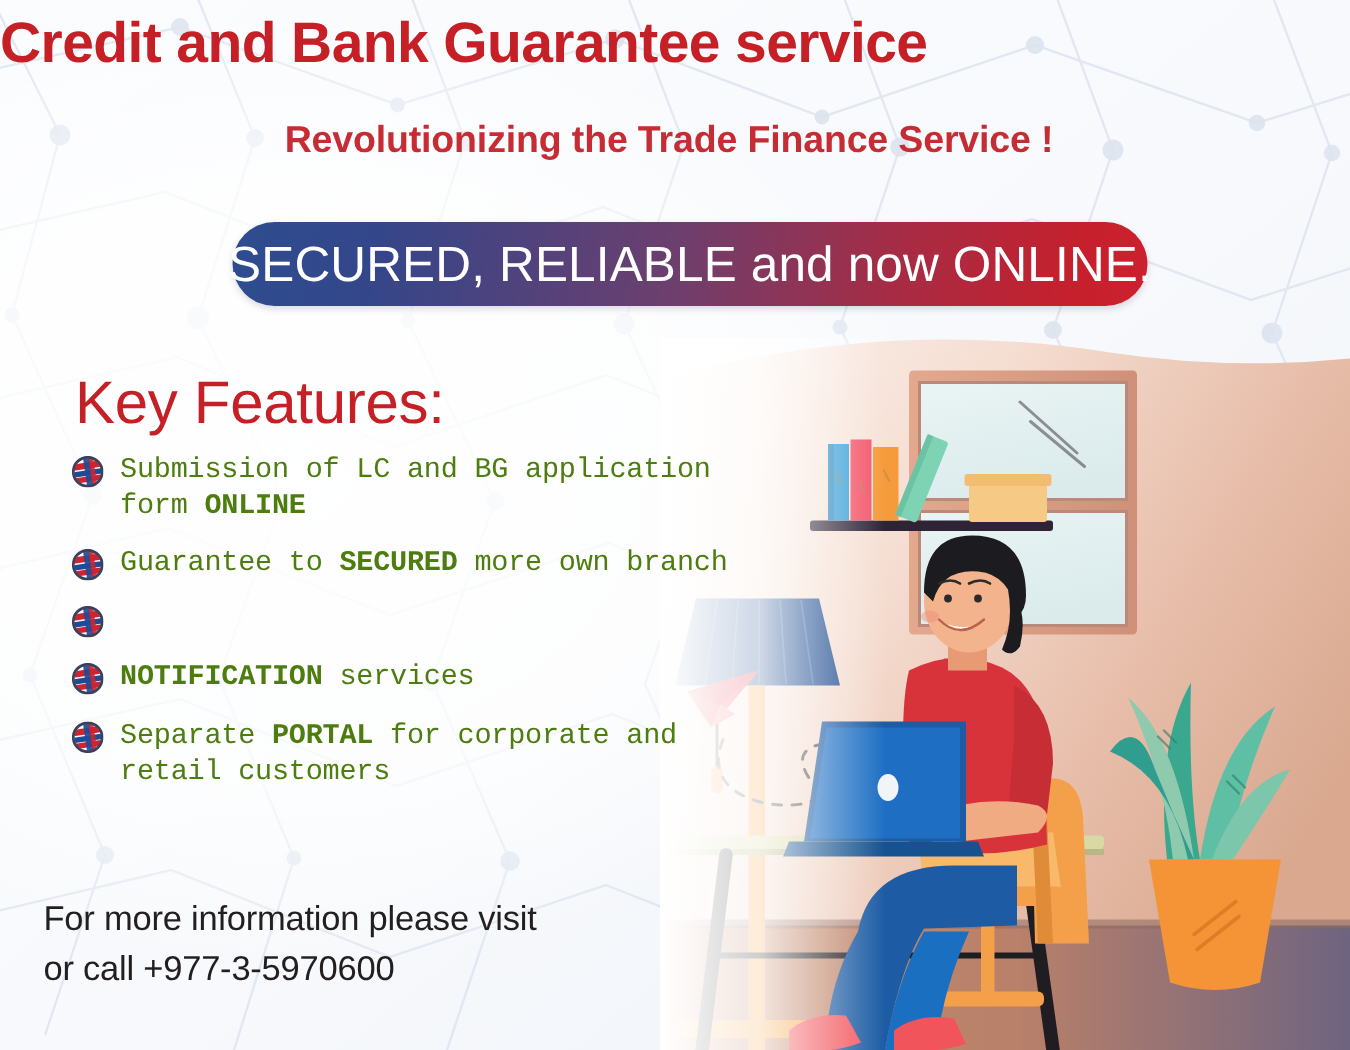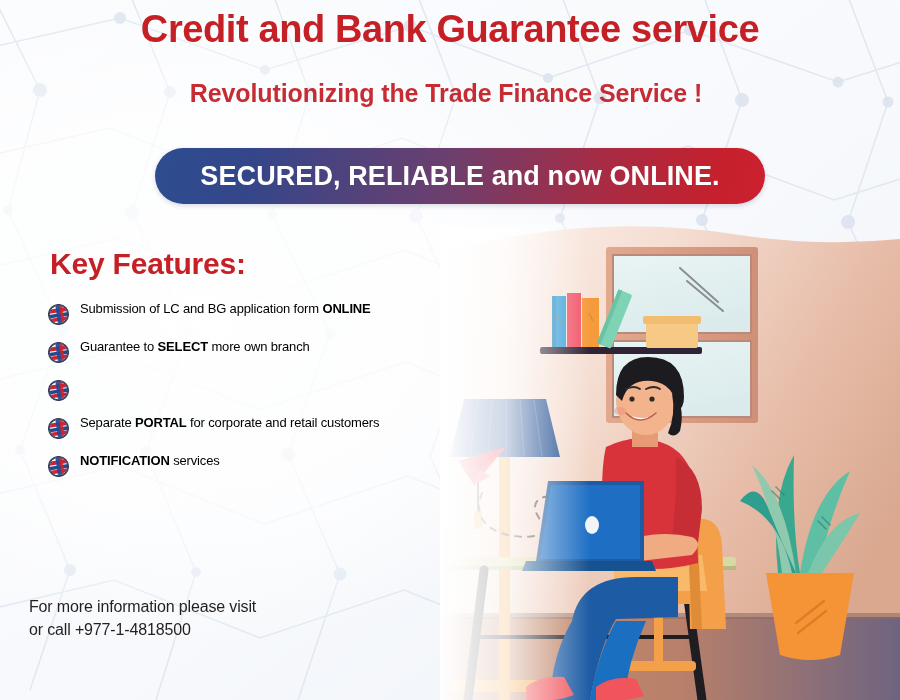--- a/index.html
+++ b/index.html
@@ -53,21 +53,21 @@
     position: absolute;
     inset: 0;
     z-index: 5;
   }
 
   .title {
     position: absolute;
     top: 8px;
     left: 0;
     width: 900px;
-    text-align: center;
+    text-align: left;
     font-size: 38px;
     font-weight: bold;
     color: #c62027;
     letter-spacing: -0.4px;
     white-space: nowrap;
   }
 
   .subtitle {
     position: absolute;
     top: 79px;
@@ -89,32 +89,32 @@
     height: 56px;
     border-radius: 28px;
     background: linear-gradient(100deg, #2d4d90 0%, #34468a 16%, #6c3f6e 48%, #a62c45 72%, #c6202c 92%, #cc2130 100%);
     display: flex;
     align-items: center;
     justify-content: center;
     box-shadow: 0 2px 5px rgba(40,40,80,0.16);
   }
   .pill-text {
     color: #ffffff;
-    font-size: 27px;
-    font-weight: bold;
+    font-size: 33px;
+    font-weight: normal;
     letter-spacing: 0.1px;
     white-space: nowrap;
   }
 
   .kf-heading {
     position: absolute;
     top: 247px;
     left: 50px;
-    font-size: 30px;
-    font-weight: bold;
+    font-size: 40px;
+    font-weight: normal;
     color: #c62027;
     letter-spacing: -0.2px;
   }
 
   .features {
     position: absolute;
     top: 301px;
     left: 48px;
     width: 470px;
   }
@@ -124,32 +124,33 @@
     margin-bottom: 14px;
   }
   .bullet-icon {
     flex: 0 0 auto;
     width: 21px;
     height: 21px;
     margin-top: 3px;
     margin-right: 11px;
   }
   .feature-text {
-    font-size: 13px;
+    font-size: 19px;
     line-height: 1.27;
-    color: #000000;
+    color: #4d7c0f;
     letter-spacing: -0.15px;
+    font-family: Liberation Mono, monospace;
   }
   .feature-text b { font-weight: bold; }
 
   .footer {
     position: absolute;
     top: 596px;
     left: 29px;
-    font-size: 16px;
+    font-size: 23px;
     line-height: 1.42;
     color: #231f20;
     letter-spacing: -0.15px;
   }
   .footer div { white-space: nowrap; }
 </style>
 </head>
 <body>
 
 <div id="poster">
@@ -427,21 +428,21 @@
               <path d="M-6 12 L46 4 L46 12 L-6 20 Z" fill="#d0232e"></path>
               <path d="M-6 22 L46 14 L46 21 L-6 29 Z" fill="#1f4b96"></path>
               <path d="M-6 30 L46 22 L46 29 L-6 37 Z" fill="#d0232e"></path>
               <path d="M13 -4 L22 -4 L29 44 L20 44 Z" fill="#1f4b96" opacity="0.92"></path>
               <path d="M20 -4 L26 -4 L33 44 L27 44 Z" fill="#d0232e" opacity="0.88"></path>
             </g>
             <circle cx="20" cy="20" r="17.6" fill="none" stroke="#3a3f5c" stroke-width="2"></circle>
           </svg>
         </span>
         <span class="feature-text">
-          <span>Guarantee to </span><b>SELECT</b><span> more own branch</span>
+          <span>Guarantee to </span><b>SECURED</b><span> more own branch</span>
         </span>
       </div>
 
       <div class="feature">
         <span class="bullet-icon">
           <svg viewBox="0 0 40 40" width="21" height="21">
             <circle cx="20" cy="20" r="19" fill="#ffffff" stroke="#3a3f5c" stroke-width="2.2"></circle>
             <clipPath id="c2">
                 <circle cx="20" cy="20" r="17"></circle>
               </clipPath>
@@ -455,63 +456,63 @@
             </g>
             <circle cx="20" cy="20" r="17.6" fill="none" stroke="#3a3f5c" stroke-width="2"></circle>
           </svg>
         </span>
       </div>
 
       <div class="feature">
         <span class="bullet-icon">
           <svg viewBox="0 0 40 40" width="21" height="21">
             <circle cx="20" cy="20" r="19" fill="#ffffff" stroke="#3a3f5c" stroke-width="2.2"></circle>
+            <clipPath id="c3">
+                <circle cx="20" cy="20" r="17"></circle>
+              </clipPath>
+            <g clip-path="url(#c3)">
+              <rect x="0" y="0" width="40" height="40" fill="#fbfcff"></rect>
+              <path d="M-6 12 L46 4 L46 12 L-6 20 Z" fill="#d0232e"></path>
+              <path d="M-6 22 L46 14 L46 21 L-6 29 Z" fill="#1f4b96"></path>
+              <path d="M-6 30 L46 22 L46 29 L-6 37 Z" fill="#d0232e"></path>
+              <path d="M13 -4 L22 -4 L29 44 L20 44 Z" fill="#1f4b96" opacity="0.92"></path>
+              <path d="M20 -4 L26 -4 L33 44 L27 44 Z" fill="#d0232e" opacity="0.88"></path>
+            </g>
+            <circle cx="20" cy="20" r="17.6" fill="none" stroke="#3a3f5c" stroke-width="2"></circle>
+          </svg>
+        </span>
+        <span class="feature-text">
+          <span></span><b>NOTIFICATION</b><span> services</span>
+        </span>
+      </div>
+
+      <div class="feature">
+        <span class="bullet-icon">
+          <svg viewBox="0 0 40 40" width="21" height="21">
+            <circle cx="20" cy="20" r="19" fill="#ffffff" stroke="#3a3f5c" stroke-width="2.2"></circle>
             <clipPath id="c4">
                 <circle cx="20" cy="20" r="17"></circle>
               </clipPath>
             <g clip-path="url(#c4)">
               <rect x="0" y="0" width="40" height="40" fill="#fbfcff"></rect>
               <path d="M-6 12 L46 4 L46 12 L-6 20 Z" fill="#d0232e"></path>
               <path d="M-6 22 L46 14 L46 21 L-6 29 Z" fill="#1f4b96"></path>
               <path d="M-6 30 L46 22 L46 29 L-6 37 Z" fill="#d0232e"></path>
               <path d="M13 -4 L22 -4 L29 44 L20 44 Z" fill="#1f4b96" opacity="0.92"></path>
               <path d="M20 -4 L26 -4 L33 44 L27 44 Z" fill="#d0232e" opacity="0.88"></path>
             </g>
             <circle cx="20" cy="20" r="17.6" fill="none" stroke="#3a3f5c" stroke-width="2"></circle>
           </svg>
         </span>
         <span class="feature-text">
           <span>Separate </span><b>PORTAL</b><span> for corporate and retail customers</span>
         </span>
       </div>
 
-      <div class="feature">
-        <span class="bullet-icon">
-          <svg viewBox="0 0 40 40" width="21" height="21">
-            <circle cx="20" cy="20" r="19" fill="#ffffff" stroke="#3a3f5c" stroke-width="2.2"></circle>
-            <clipPath id="c3">
-                <circle cx="20" cy="20" r="17"></circle>
-              </clipPath>
-            <g clip-path="url(#c3)">
-              <rect x="0" y="0" width="40" height="40" fill="#fbfcff"></rect>
-              <path d="M-6 12 L46 4 L46 12 L-6 20 Z" fill="#d0232e"></path>
-              <path d="M-6 22 L46 14 L46 21 L-6 29 Z" fill="#1f4b96"></path>
-              <path d="M-6 30 L46 22 L46 29 L-6 37 Z" fill="#d0232e"></path>
-              <path d="M13 -4 L22 -4 L29 44 L20 44 Z" fill="#1f4b96" opacity="0.92"></path>
-              <path d="M20 -4 L26 -4 L33 44 L27 44 Z" fill="#d0232e" opacity="0.88"></path>
-            </g>
-            <circle cx="20" cy="20" r="17.6" fill="none" stroke="#3a3f5c" stroke-width="2"></circle>
-          </svg>
-        </span>
-        <span class="feature-text">
-          <span></span><b>NOTIFICATION</b><span> services</span>
-        </span>
-      </div>
-
     </div>
 
     <div class="footer">
       <div>For more information please visit</div>
-      <div>or call +977-1-4818500</div>
+      <div>or call +977-3-5970600</div>
     </div>
 
   </div>
 </div>
 
 </body></html>

